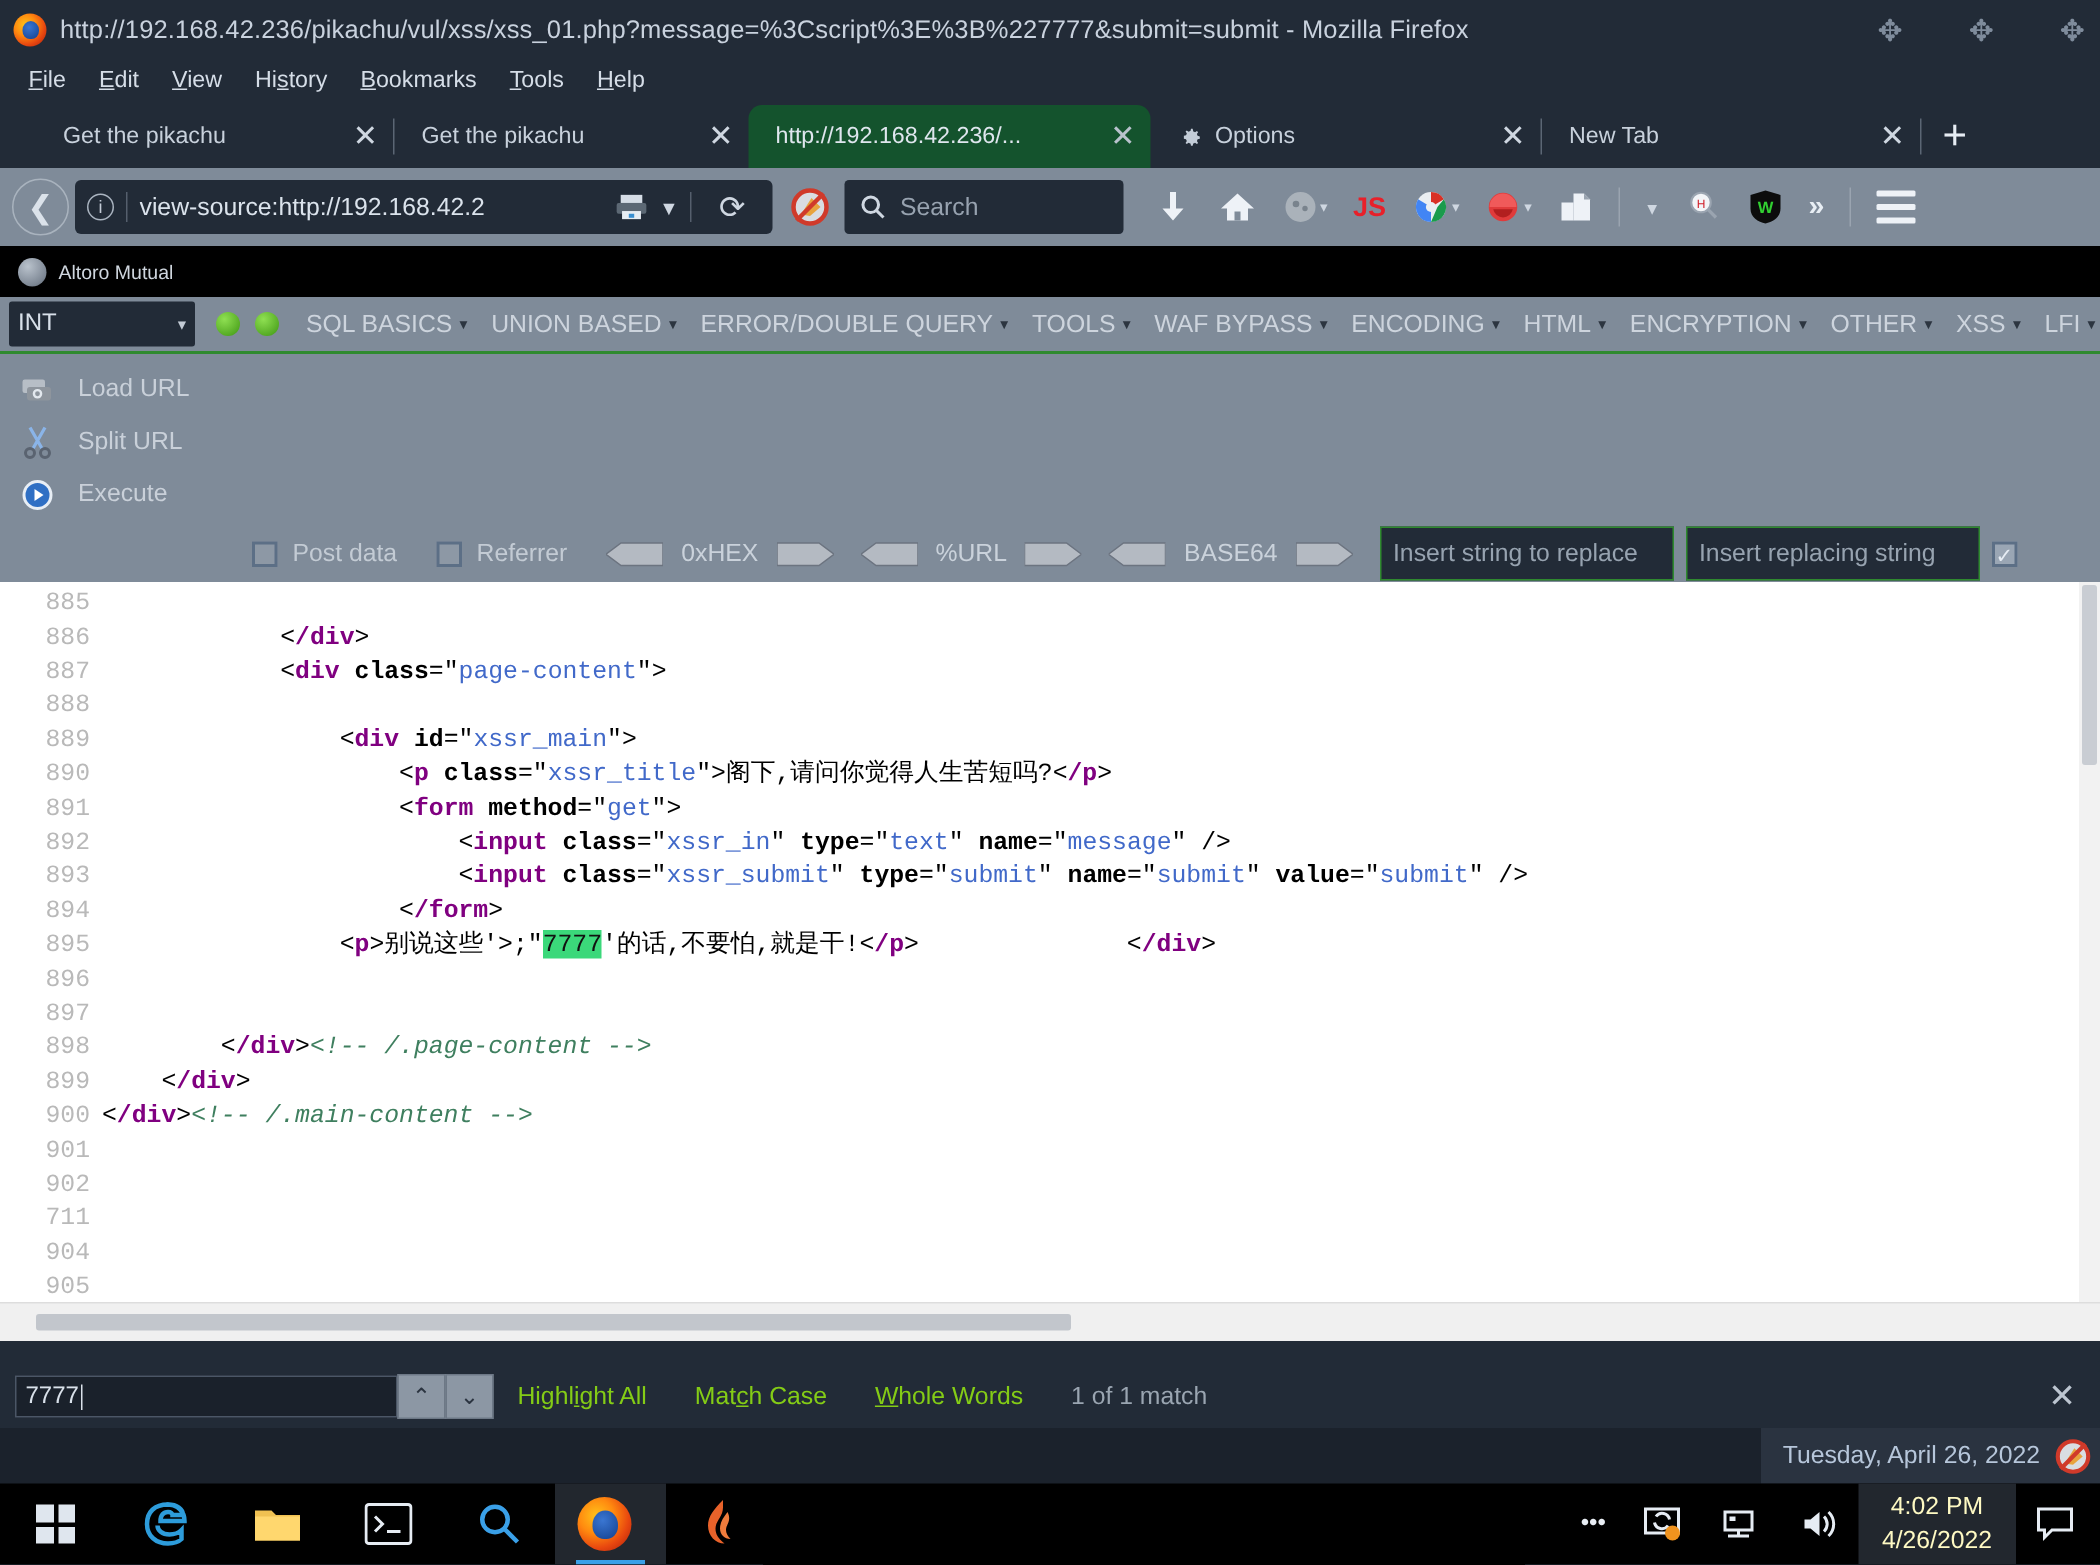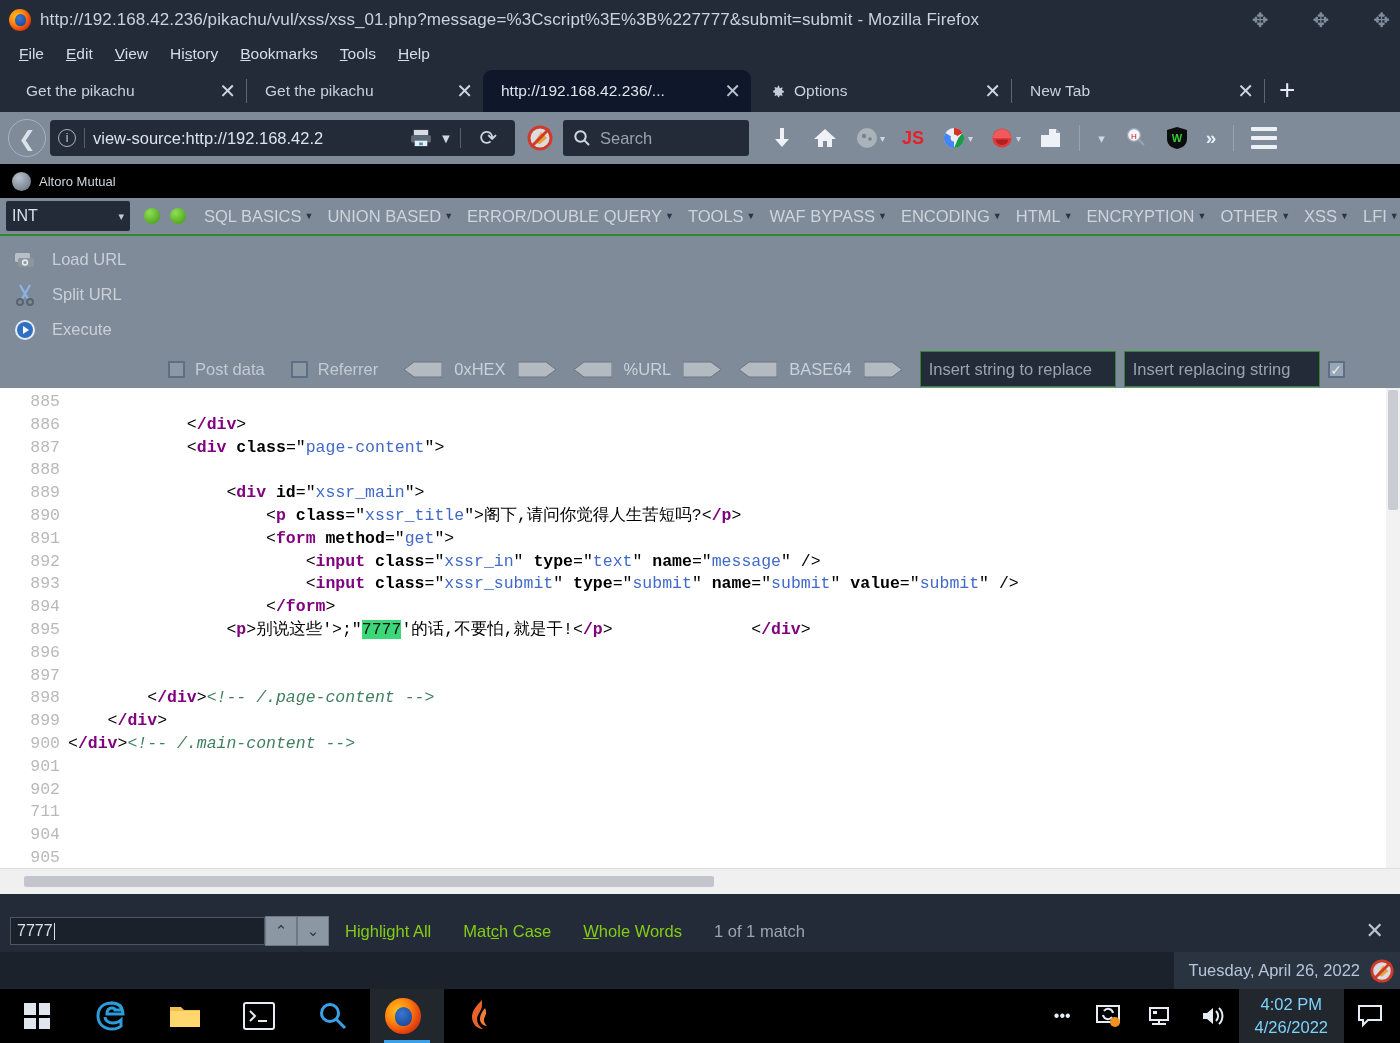--- a/index.html
+++ b/index.html
@@ -28,31 +28,31 @@
   .title-text { white-space:nowrap; overflow:hidden; letter-spacing:0.1px; }
   .win-ctrls { position:absolute; right:10px; top:0; height:40px; display:flex; align-items:center; gap:44px; }
   .win-ctrls span { color:#7f8c9c; font-size:20px; font-family:"Liberation Sans",sans-serif; }
 
   .menubar { height:28px; display:flex; align-items:center; gap:4px; padding-left:10px;
      background:#222b37; color:#d5dde7; font-size:15.5px; }
   .menubar div { padding:2px 9px; cursor:default; }
   .menubar u { text-decoration: underline; }
 
   
-  .tabstrip { height:44px; background:#222b37; display:flex; align-items:flex-end; padding-left:8px; }
+  .tabstrip { height:44px; background:#222b37; display:flex; align-items:flex-end; padding-left:24px; }
   .tab {
     height:42px; display:flex; align-items:center; gap:8px;
     padding:0 10px 0 18px; color:#c8d1dc; font-size:15.5px; position:relative;
     min-width:100px;
   }
   .tab .tlabel { white-space:nowrap; overflow:hidden; text-overflow:ellipsis; max-width:210px; }
   .tab .tclose { color:#cfd7e1; font-size:20px; line-height:1; margin-left:auto; padding-left:26px; }
   .tab-divider { width:1px; height:24px; background:#5b6674; margin:0 0 9px 0; }
   .tab.active {
-    background:#0f172a; color:#eef2f7; border-radius:9px 9px 0 0;
+    background:#14532d; color:#eef2f7; border-radius:9px 9px 0 0;
   }
   .tab.active .tlabel { color:#dfe6ee; }
   .tab.active .tclose { color:#b9c2cd; }
   .gear-ic { width:17px; height:17px; flex:0 0 auto; }
   .newtab-plus { color:#e6ecf3; font-size:28px; line-height:1; padding:0 14px 8px 14px; font-weight:300; }
 
   
   .navbar { height:52px; background:#7f8b99; display:flex; align-items:center; padding:0 8px; gap:0; }
   .backbtn { width:38px; height:38px; border-radius:50%; border:1.5px solid #a9b3be;
      display:flex; align-items:center; justify-content:center; margin-right:4px; flex:0 0 auto; }
@@ -164,21 +164,21 @@
   .clockbar { position:absolute; right:0; top:952px; height:37px; display:flex; align-items:center;
      background:#2a3340; color:#b6c6da; font-size:16.5px; padding:0 6px 0 14px; gap:10px; }
   .nosc2 { width:24px; height:24px; }
 
   .taskbar { position:absolute; left:0; top:989px; width:1400px; height:54px; background:#000; display:flex; align-items:center; }
   .tb-item { width:74px; height:54px; display:flex; align-items:center; justify-content:center; position:relative; }
   .tb-item.act { background:#22272e; }
   .tb-item.act::after { content:""; position:absolute; bottom:0; left:14px; right:14px; height:3px; background:#3aa0e8; }
   .tray { margin-left:auto; display:flex; align-items:center; gap:0; padding-right:4px; }
   .tray .ti { padding:0 12px; display:flex; align-items:center; color:#e9eef4; }
-  .trayclock { background:#22272e; color:#7dd3fc; font-size:16.5px; text-align:center; line-height:23px;
+  .trayclock { background:#22272e; color:#fef9c3; font-size:16.5px; text-align:center; line-height:23px;
      padding:4px 16px; }
   .winlogo { display:grid; grid-template-columns:1fr 1fr; grid-gap:3px; width:26px; height:26px; }
   .winlogo i { background:#dfe6ee; display:block; }
 </style>
 </head>
 <body>
 
 <div id="app">
 
   <div class="ff-window">

